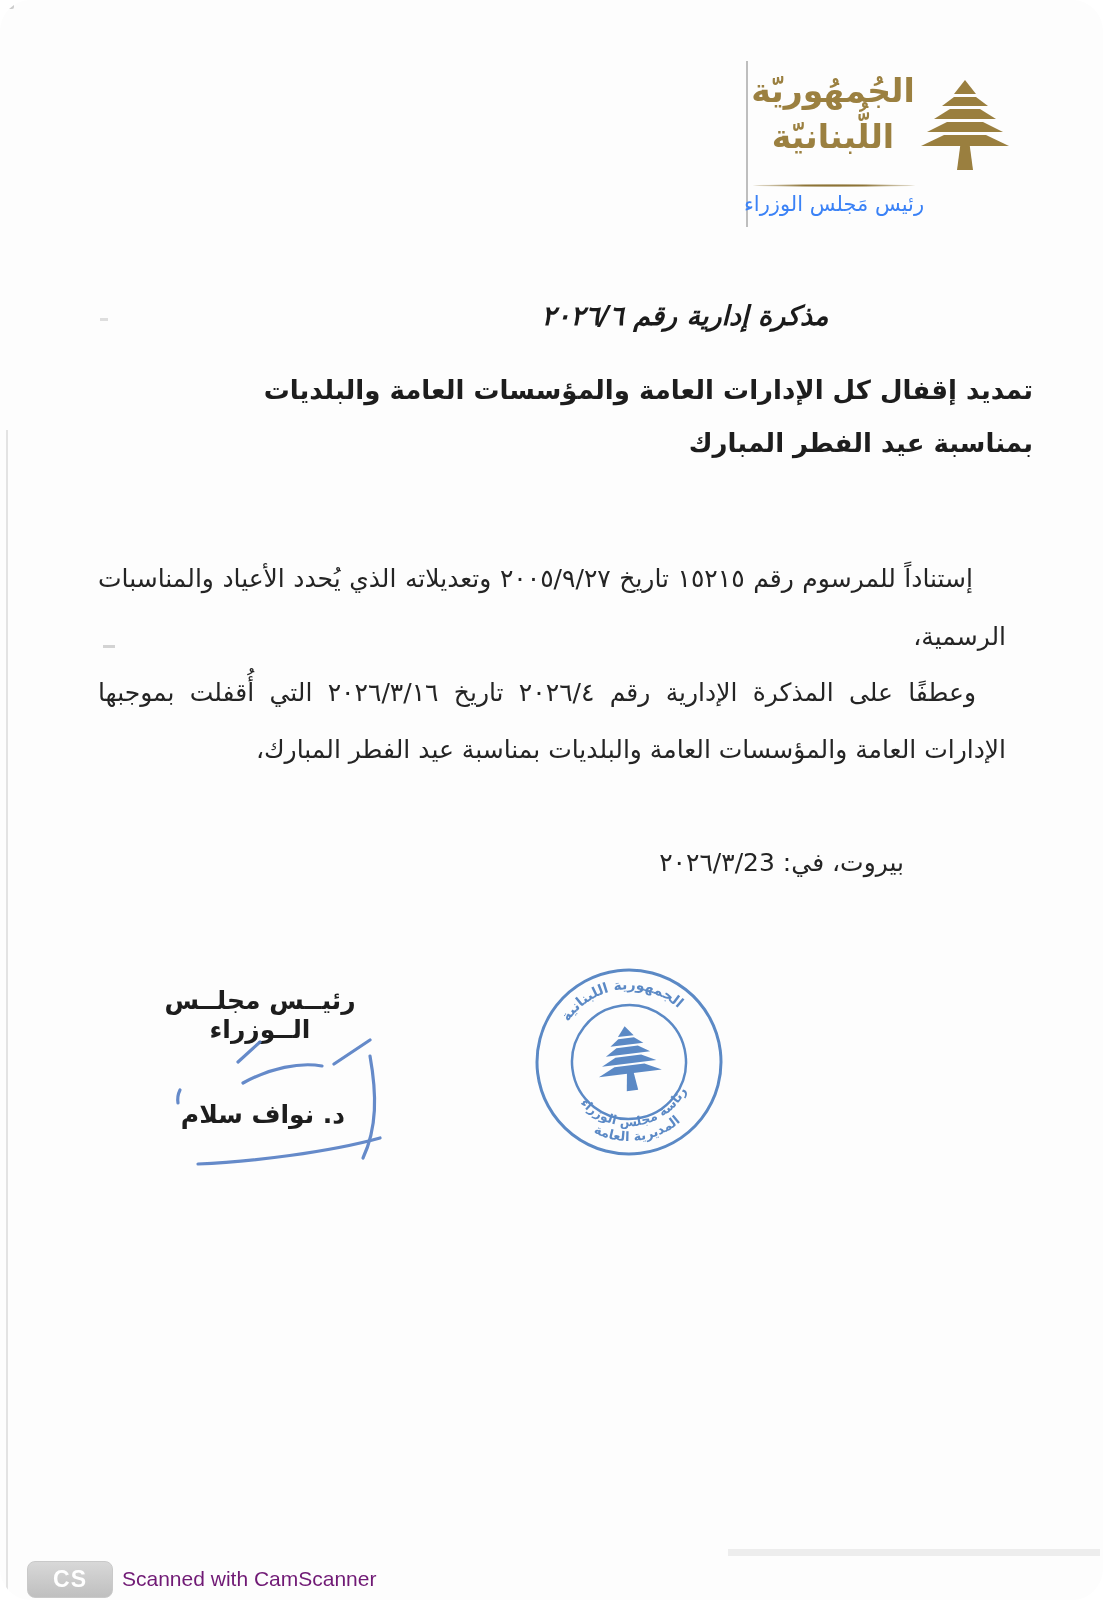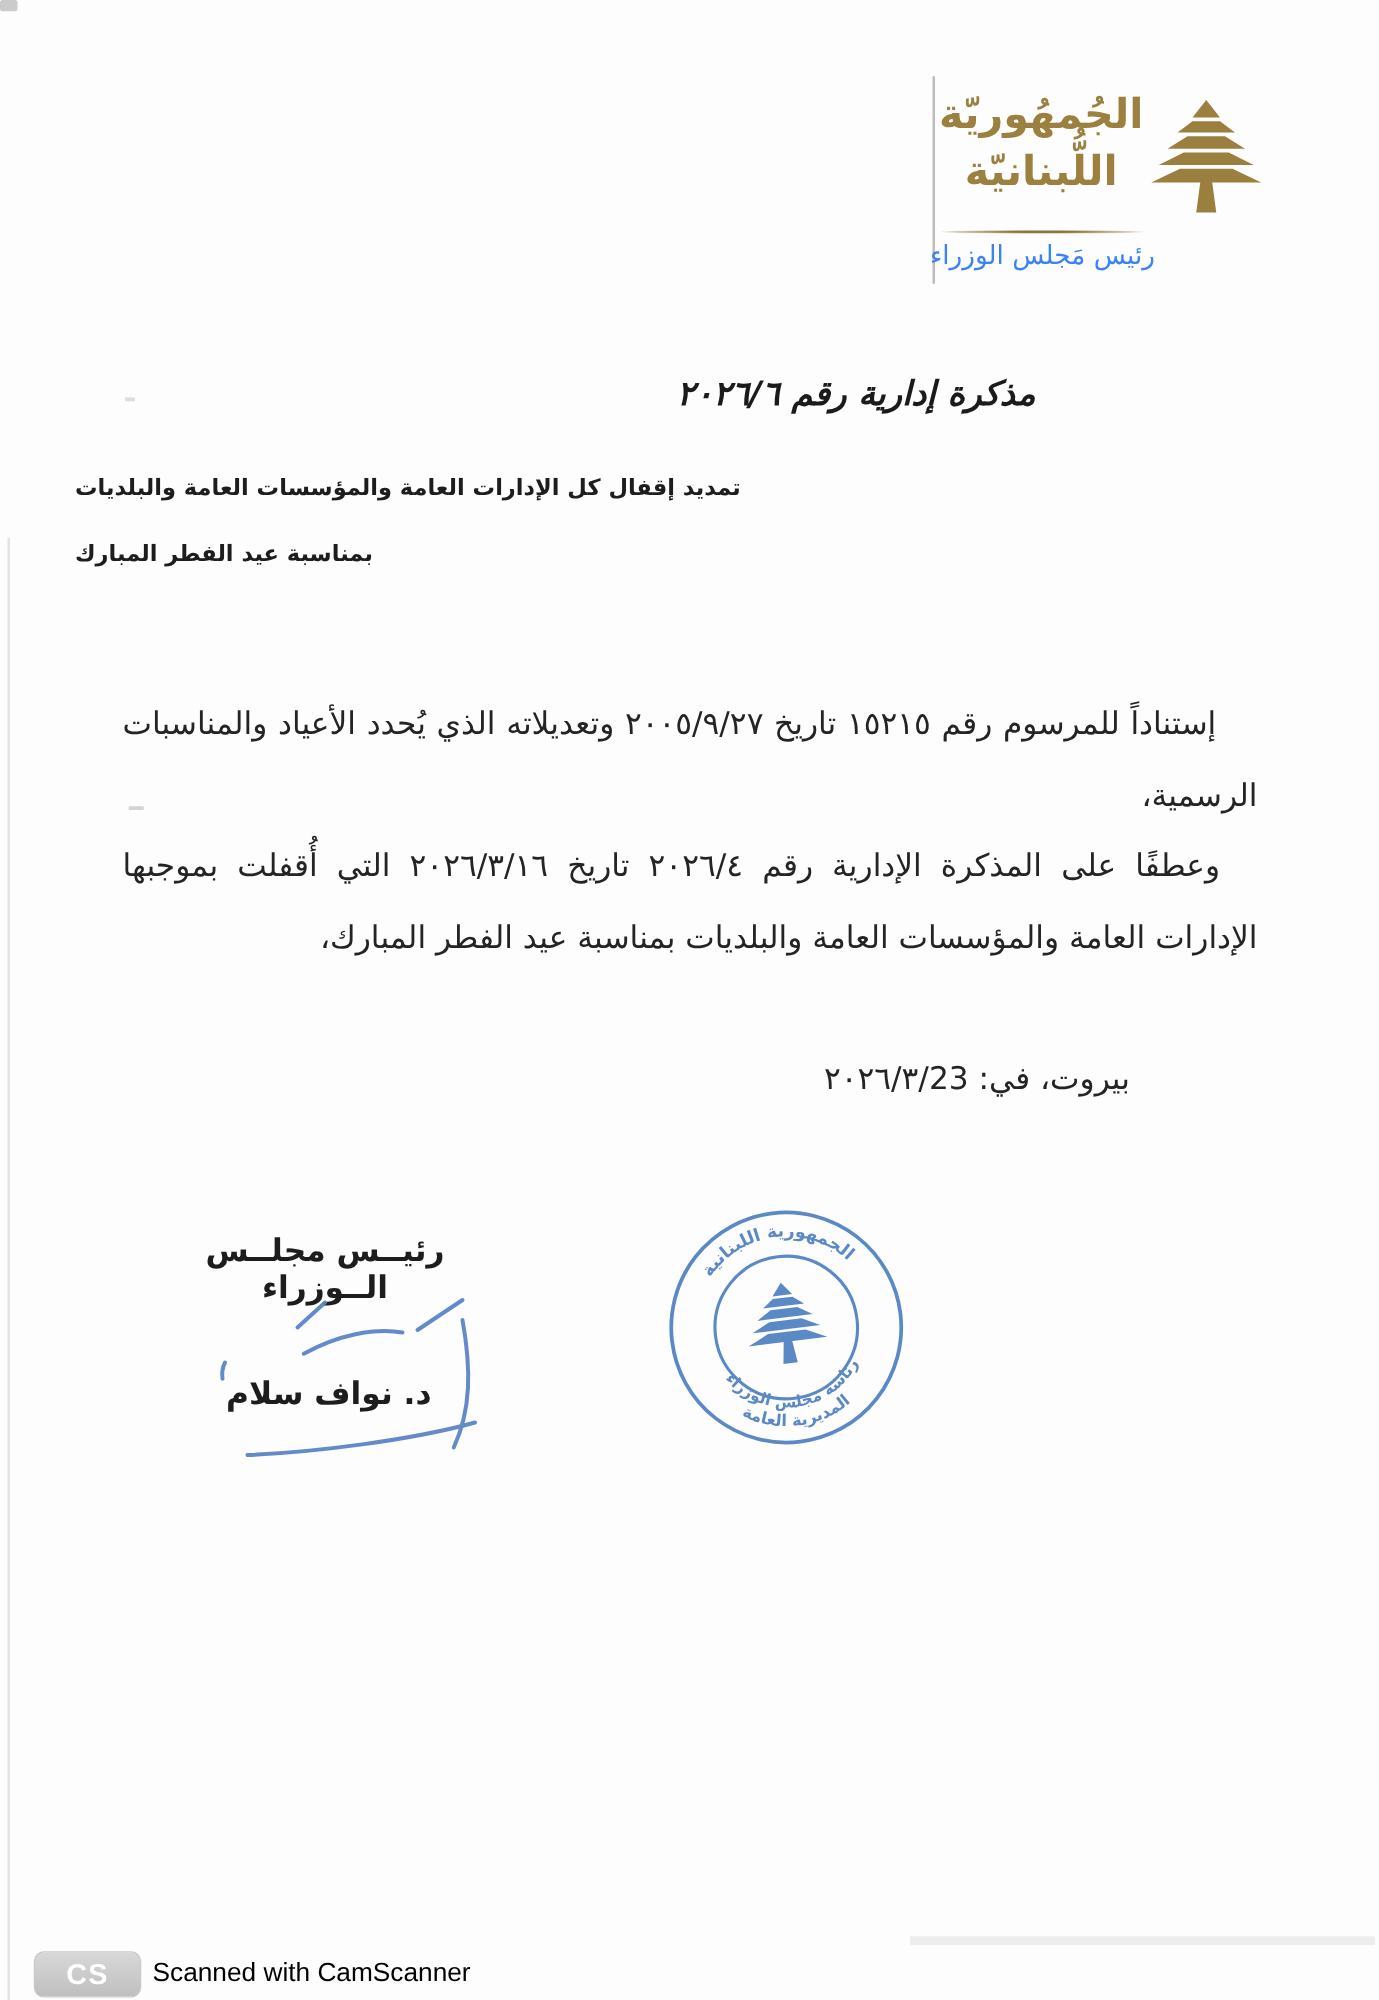--- a/index.html
+++ b/index.html
@@ -2,20 +2,21 @@
 <html lang="ar"><head>
 <meta charset="utf-8">
 <style>
   html,body{margin:0;padding:0;background:#ffffff;}
   .page{
     position:relative;
     width:1103px;height:1600px;
     background:#fdfdfd;
     overflow:hidden;
     font-family:"DejaVu Sans", sans-serif;
+    border-radius:31px;
   }
   
   .letterhead{position:absolute;left:733px;top:58px;width:300px;height:178px;}
   .lh-vline{position:absolute;left:13px;top:3px;width:2px;height:166px;background:#9c9c9c;opacity:.65;}
   .lh-callig{
     position:absolute;left:14px;top:10px;width:172px;
     text-align:center;color:#9b8040;font-weight:bold;
     font-size:33px;line-height:46px;direction:rtl;
   }
   .lh-cedar{position:absolute;left:184px;top:16px;}
@@ -27,22 +28,22 @@
   .lh-office{
     position:absolute;left:6px;top:134px;width:190px;
     text-align:center;color:#3b82f6;font-size:21px;direction:rtl;
   }
   
   .memo-title{
     position:absolute;left:270px;top:300px;width:830px;
     text-align:center;font-weight:bold;font-size:27px;color:#1b1b1b;direction:rtl;font-style:italic;
   }
   .memo-subject{
-    position:absolute;left:60px;top:364px;width:983px;
-    text-align:left;font-weight:bold;font-size:18px;line-height:53px;
+    position:absolute;left:50px;top:364px;width:983px;
+    text-align:right;font-weight:bold;font-size:26px;line-height:53px;
     color:#1d1d1d;direction:rtl;
   }
   
   .body-par{
     position:absolute;left:98px;width:908px;
     direction:rtl;color:#242424;font-size:25px;
   }
   .p1{top:550px;text-align:justify;text-indent:33px;line-height:58px;}
   .p2{top:664px;text-align:justify;text-indent:30px;line-height:57px;}
   .p3{top:776px;text-align:right;padding-right:63px;width:845px;}
@@ -64,21 +65,21 @@
     position:absolute;left:14px;top:1561px;width:84px;height:35px;
     border-radius:8px;border:1px solid #c9c9c9;
     background:linear-gradient(180deg,#d8d8d8,#bfbfbf);
     color:#ffffff;font-weight:bold;font-size:23px;letter-spacing:1px;
     display:flex;align-items:center;justify-content:center;
     font-family:"Liberation Sans", sans-serif;
     margin-left:13px;
   }
   .cs-text{
     position:absolute;left:122px;top:1567px;
-    color:#000000;font-size:21px;
+    color:#701a75;font-size:21px;
     font-family:"Liberation Sans","DejaVu Sans",sans-serif;
   }
   
   .edge-line{position:absolute;left:6px;top:430px;width:2px;height:1170px;background:#dcdcdc;opacity:.8;}
   .smudge-tl{position:absolute;left:0;top:0;width:14px;height:9px;background:#8f8f8f;opacity:.45;border-radius:2px;}
   .streak-br{position:absolute;left:728px;top:1549px;width:372px;height:7px;background:#ededed;}
   .dash-a{position:absolute;left:103px;top:645px;width:12px;height:3px;background:#aaaaaa;opacity:.5;}
   .dash-b{position:absolute;left:100px;top:318px;width:8px;height:3px;background:#c9c9c9;opacity:.6;}
 </style>
 </head>

